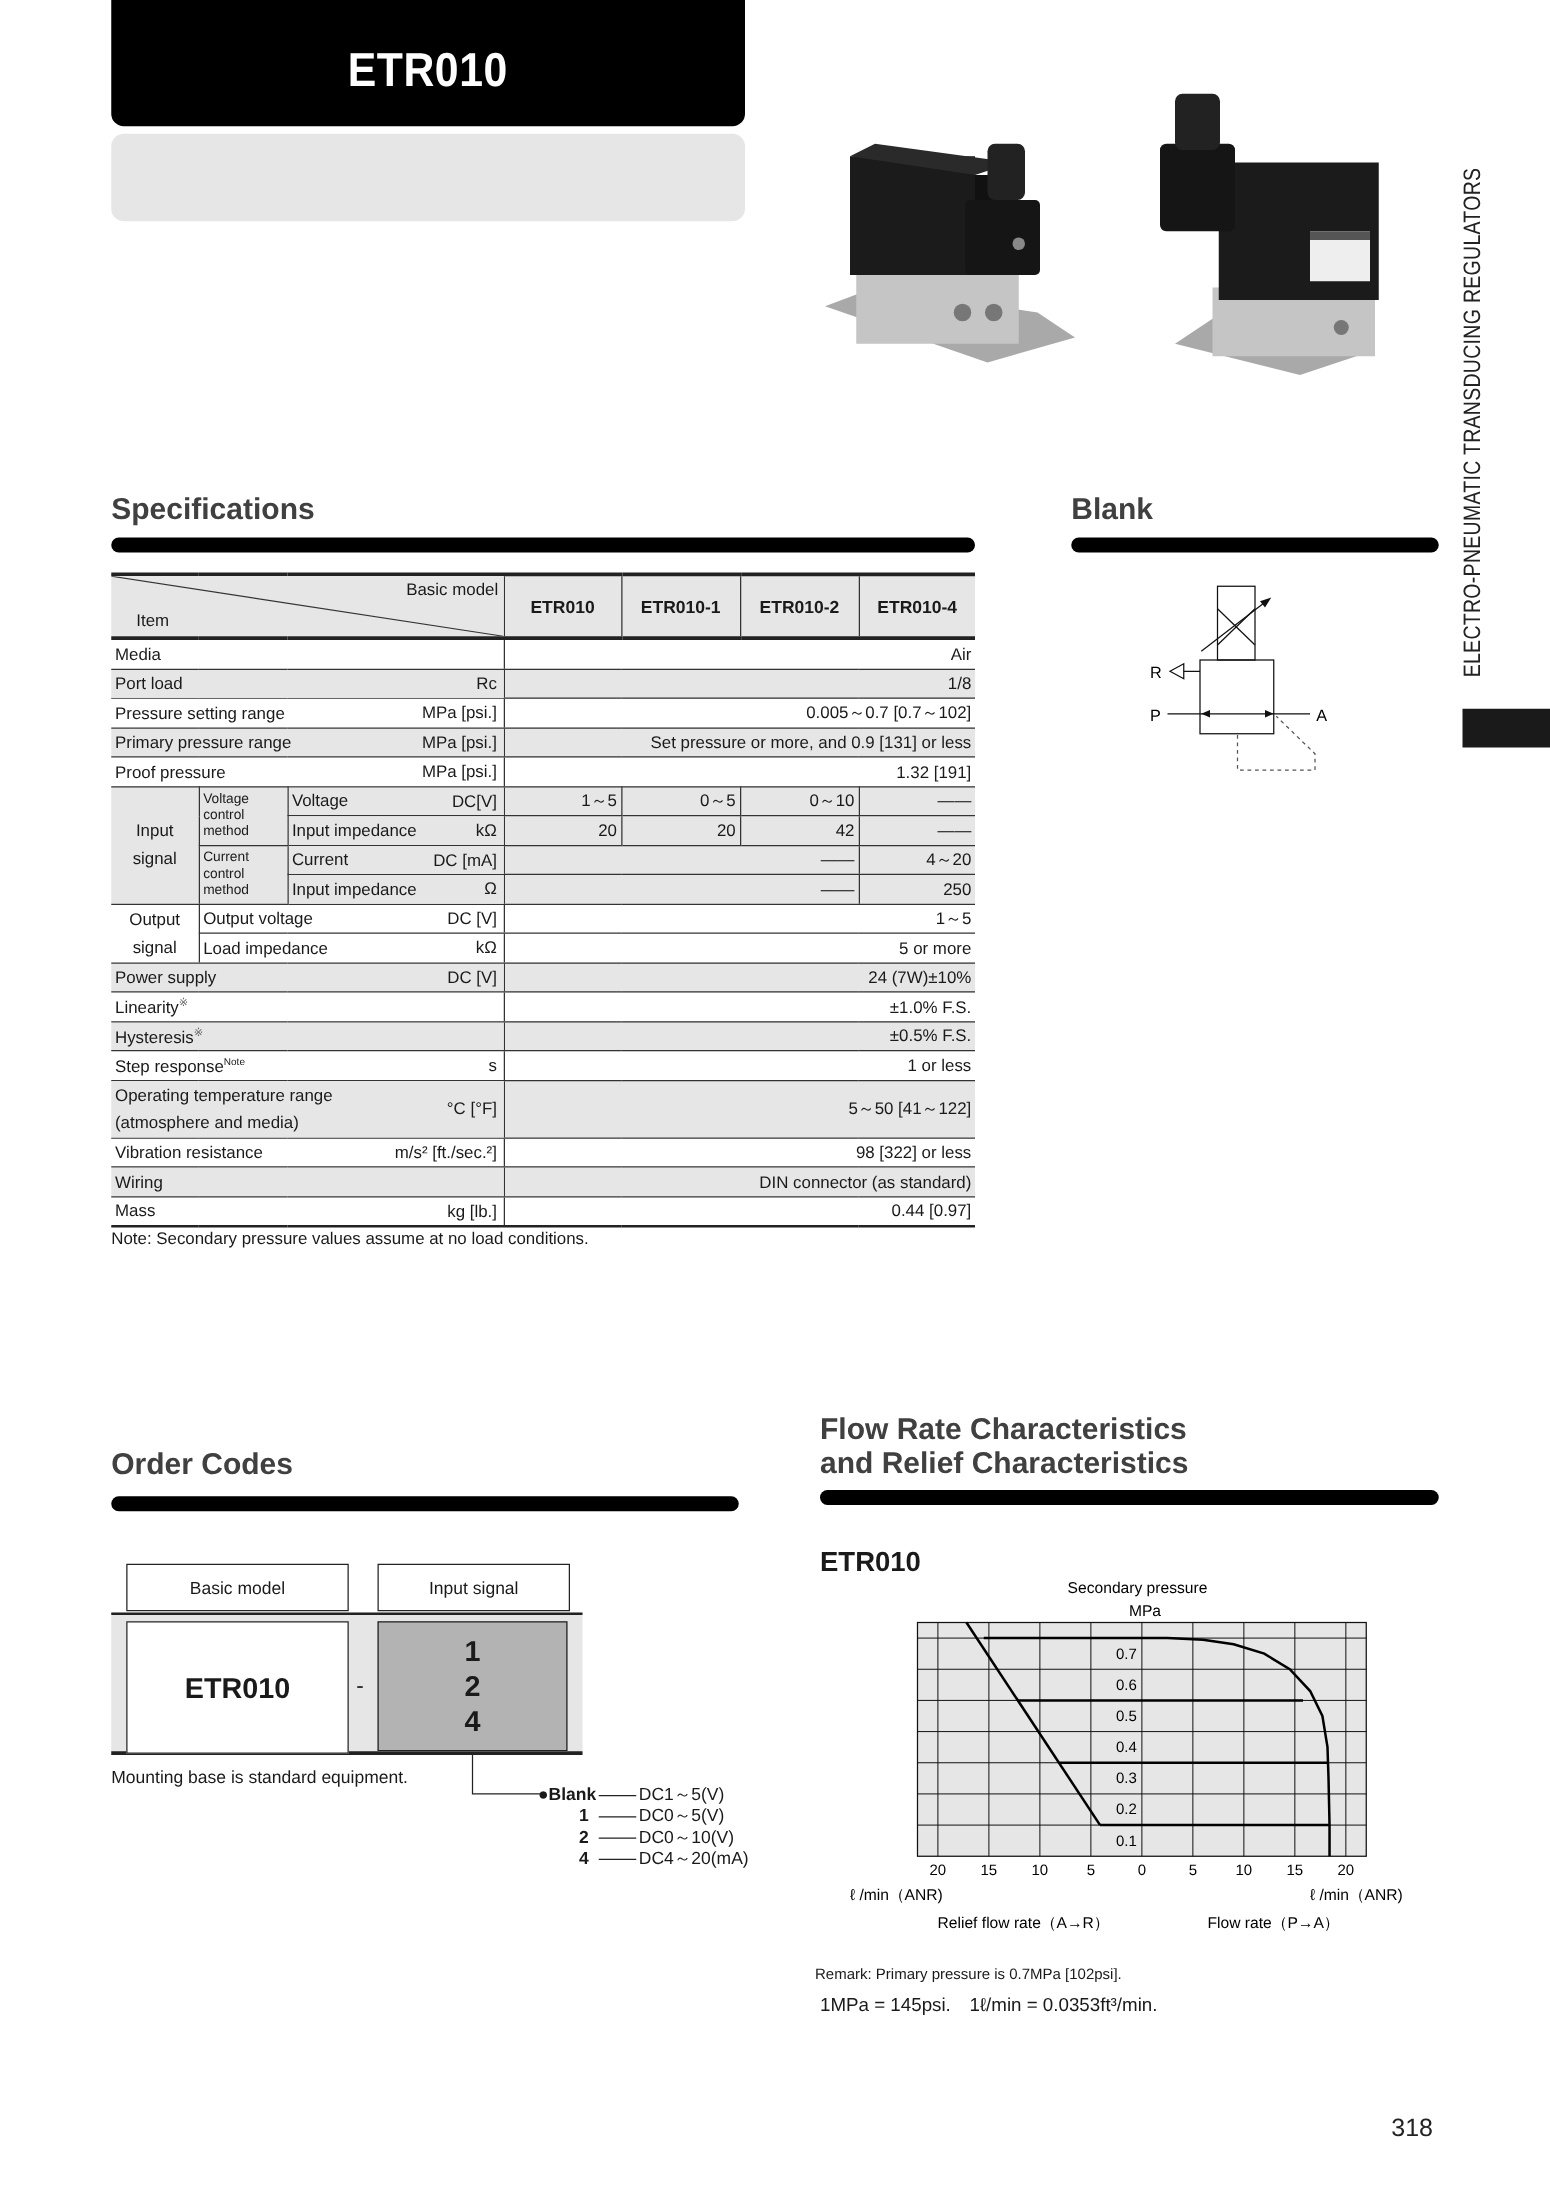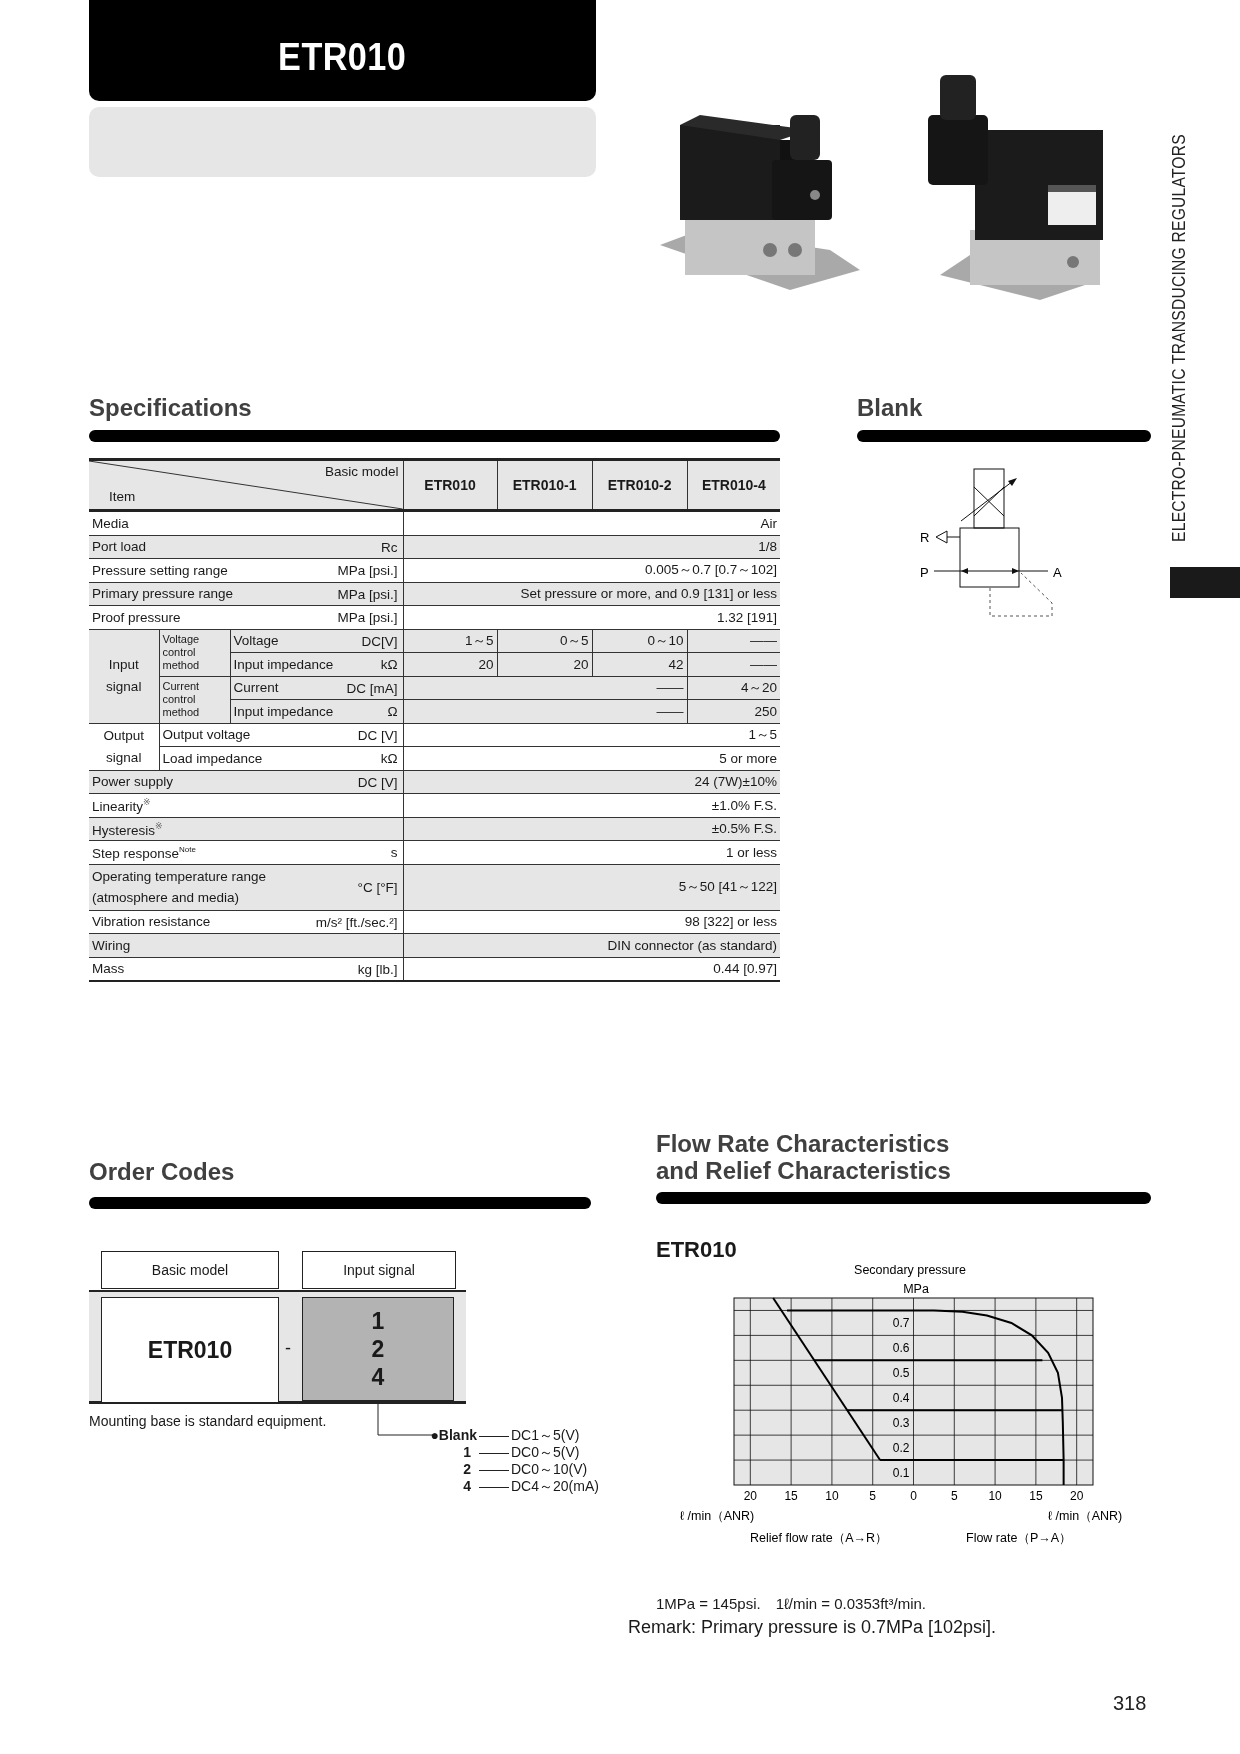--- a/index.html
+++ b/index.html
@@ -45,21 +45,21 @@
   .oc-model { left:101px; top:1297px; width:176px; height:104px; font-weight:bold; font-size:23px;
               display:flex; align-items:center; justify-content:center; }
   .oc-sig { left:302px; top:1297px; width:152px; height:104px; background:#b3b3b3; border:1px solid #222;
             font-weight:bold; font-size:23px; display:flex; flex-direction:column; align-items:center;
             justify-content:center; line-height:28px; box-sizing:border-box; }
   .oc-dash { left:285px; top:1338px; font-size:18px; }
   .code-row { font-size:14px; height:17px; line-height:17px; }
 
   
   .chart-svg { left:640px; top:1260px; }
-  .remark { left:628px; top:1572px; font-size:18px;margin-top:45px; }
+  .remark { left:652px; top:1572px; font-size:12px; }
   .conv { left:656px; top:1595px; font-size:15px; }
   .page-num { left:1113px; top:1692px; font-size:20px; color:#222; }
 </style>
 </head>
 <body>
 
 <div class="abs title-bar">
   <span>ETR010</span>
 </div>
 <div class="abs sub-box"></div>
@@ -206,20 +206,21 @@
     <td colspan="4" class="val sh">DIN connector (as standard)</td>
   </tr>
   <tr class="last">
     <td colspan="3" class="lbl"><span>Mass</span><span class="unit">kg [lb.]</span></td>
     <td colspan="4" class="val">0.44 [0.97]</td>
   </tr>
 </tbody>
   </table>
 
 <div class="abs notes">
+  <div>Note: Secondary pressure values assume at no load conditions.</div>
 </div>
 
 <div class="abs section-title" style="left:857px;top:394px">Blank</div>
 <div class="abs section-rule" style="left:857px;top:430px;width:294px"></div>
 <svg class="abs" style="left:900px;top:450px" width="200" height="180">
   <rect x="74" y="19" width="30" height="59" fill="none" stroke="#111" stroke-width="1"></rect>
   <line x1="74" y1="37" x2="104" y2="66" stroke="#111"></line>
   <line x1="104" y1="37" x2="74" y2="66" stroke="#111"></line>
   <line x1="61" y1="71" x2="113" y2="31" stroke="#111"></line>
   <polygon points="117,28 108,31 112,36" fill="#111"></polygon>

